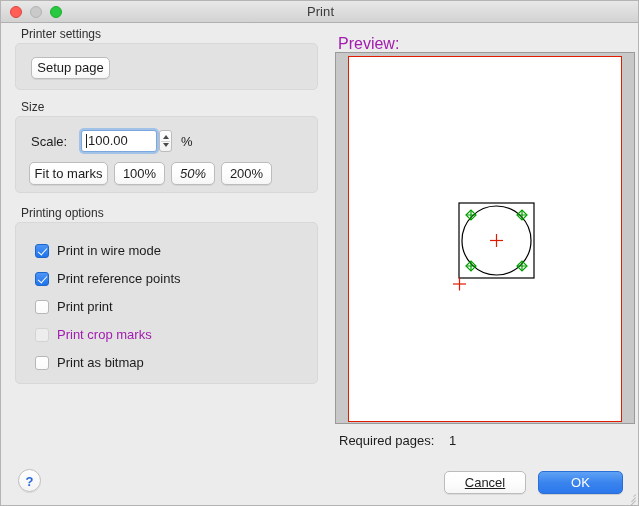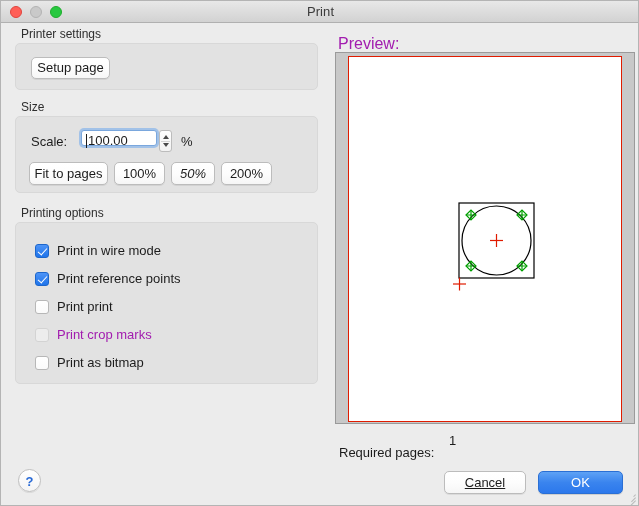--- a/index.html
+++ b/index.html
@@ -108,21 +108,21 @@
   
   .scale-label {
     position: absolute;
     left: 30px; top: 133px;
     font-size: 13px;
     color: #1c1c1c;
   }
   .scale-field {
     position: absolute;
     left: 80px; top: 129px;
-    width: 76px; height: 16px;
+    width: 76px; height: 22px;
     background: #ffffff;
     border: 1px solid #7aa7dd;
     border-radius: 3px;
     box-sizing: border-box;
     box-shadow: 0 0 0 2px rgba(110,168,236,0.55);
   }
   .scale-caret {
     position: absolute;
     left: 4px; top: 3px;
     width: 1px; height: 14px;
@@ -256,21 +256,21 @@
     box-sizing: border-box;
   }
   .preview-svg {
     position: absolute;
     left: 0; top: 0;
   }
 
   
   .req-pages {
     position: absolute;
-    left: 338px; top: 444px;
+    left: 338px; top: 432px;
     font-size: 13px;
     color: #1c1c1c;
   }
   .req-count {
     position: absolute;
     left: 448px; top: 432px;
     font-size: 13px;
     color: #1c1c1c;
   }
   .btn-cancel {
@@ -333,21 +333,21 @@
     <div class="scale-caret"></div>
     <div class="scale-value" placeholder="100.00">100.00</div>
   </div>
   <div class="stepper">
     <div class="arrow up"></div>
     <div class="divider"></div>
     <div class="arrow down"></div>
   </div>
   <div class="percent-label">%</div>
 
-  <button class="btn btn-fit">Fit to pages</button>
+  <button class="btn btn-fit">Fit to marks</button>
   <button class="btn btn-100">100%</button>
   <button class="btn btn-50">50%</button>
   <button class="btn btn-200">200%</button>
 
   <div class="group-label lbl-opts">Printing options</div>
   <div class="group-box box-opts"></div>
 
   <div class="check-row cr0">
     <span class="cbox on"></span>
     <span class="check-label">Print in wire mode</span>

